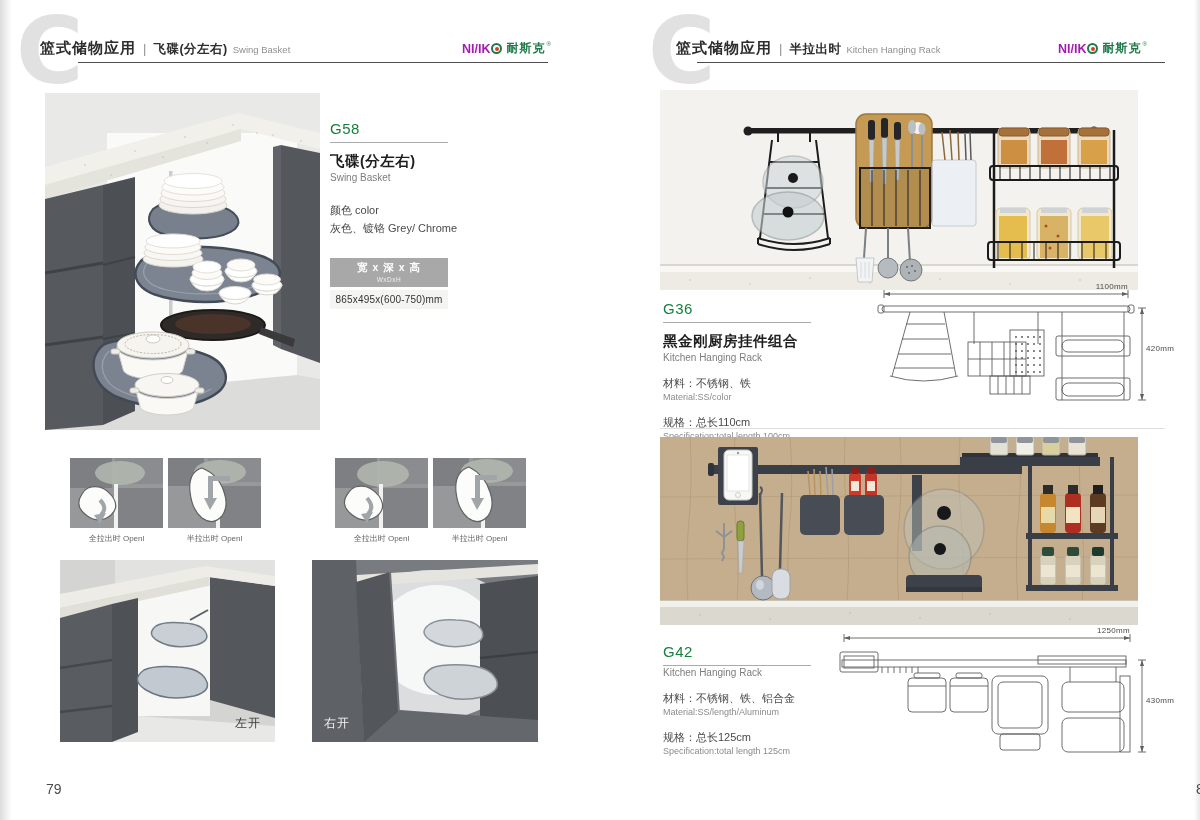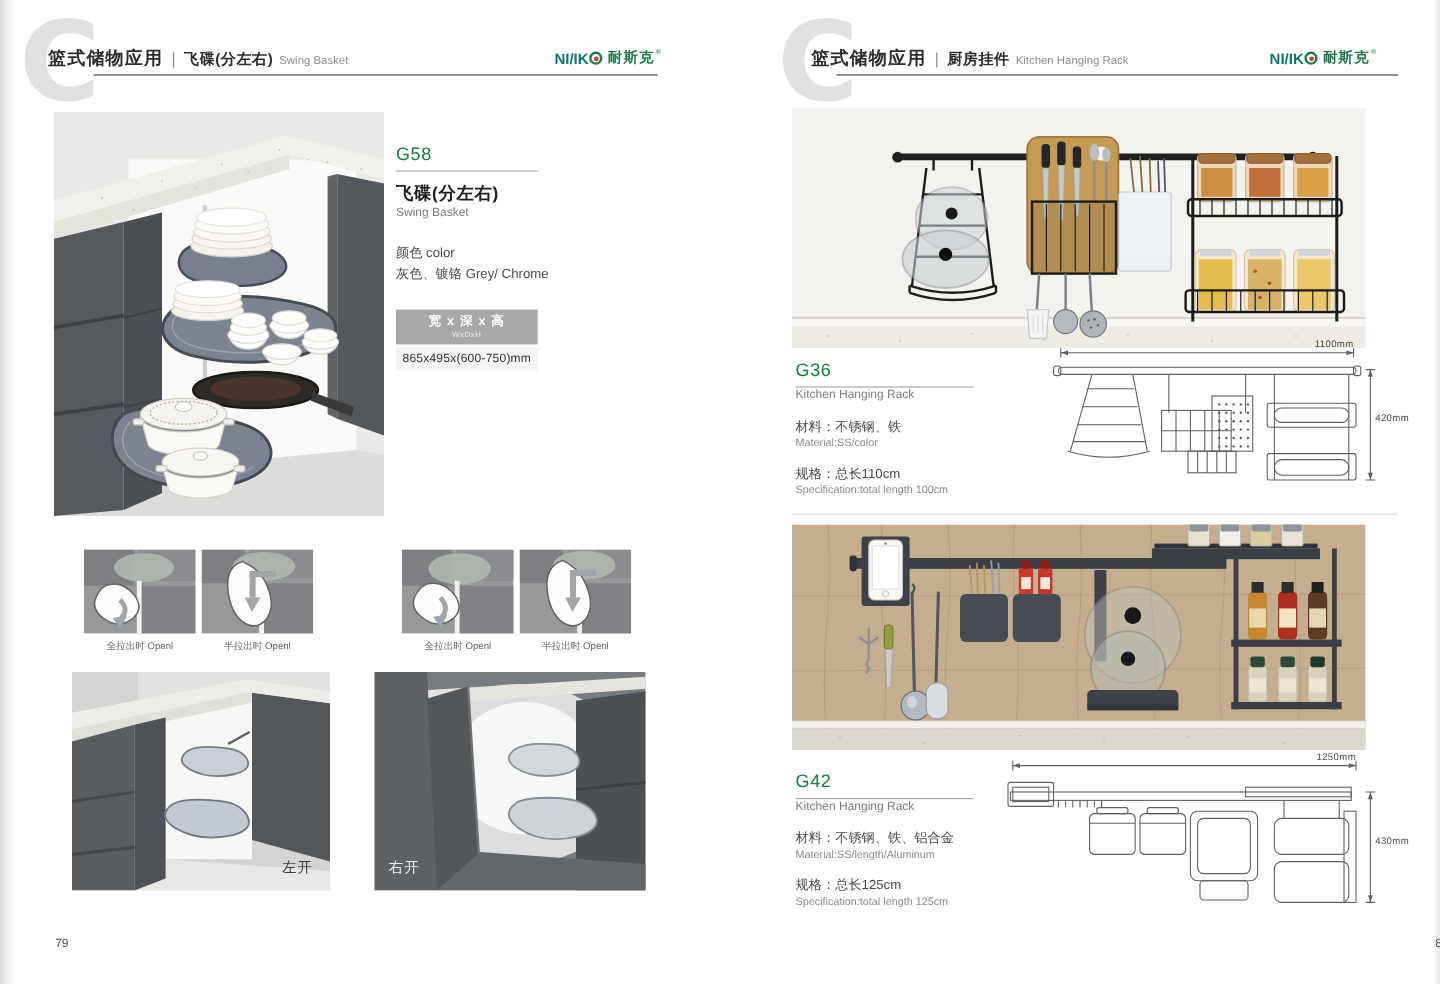--- a/index.html
+++ b/index.html
@@ -19,21 +19,21 @@
     letter-spacing:-4px; opacity:.75; font-family:"DejaVu Sans",sans-serif; }
   .hdr { top:39px; display:flex; align-items:baseline; white-space:nowrap; }
   .hdr-cat { font-size:15px; font-weight:bold; color:#2d2d2d; letter-spacing:1px; }
   .hdr-div { margin:0 7px; color:#8f8f8f; font-size:13px; font-weight:300; }
   .hdr-sub { font-size:12.5px; font-weight:bold; color:#2d2d2d; letter-spacing:.5px; }
   .hdr-sub-en { font-size:9.5px; color:#8f8f8f; margin-left:5px; }
   .hdr-rule { height:1px; background:#4d4d4d; top:62px; }
 
   
   .logo { top:40px; display:flex; align-items:center; }
-  .logo-latin { font-size:12.5px; font-weight:800; color:#0f766e; letter-spacing:0; }
+  .logo-latin { font-size:12.5px; font-weight:800; color:#a21caf; letter-spacing:0; }
   .logo-o { width:11px; height:11px; border:2.5px solid #1e7a49; border-radius:50%;
     position:relative; display:inline-block; margin:0 1px; }
   .logo-dot { position:absolute; left:50%; top:50%; width:4px; height:4px;
     margin:-2px 0 0 -2px; background:#d93a2b; border-radius:50%; }
   .logo-cn { font-size:12px; font-weight:bold; color:#1e7a49; margin-left:3px; letter-spacing:1px; }
   .logo-reg { font-size:6px; color:#1e7a49; margin-left:1px; align-self:flex-start; margin-top:1px; }
 
   
   .pcode { font-size:15px; color:#15803d; letter-spacing:.5px; }
   .prule { height:1px; background:#ababab; margin-top:5px; }
@@ -53,21 +53,21 @@
     padding:4px 0; margin-top:3px; letter-spacing:.2px; }
 
   .diag { width:93px; }
   .dcap { font-size:8px; color:#666; text-align:center; margin-top:5px; white-space:nowrap; }
 
   .photo-label-r { position:absolute; right:14px; bottom:10px; font-size:12px;
     letter-spacing:1px; color:#3d3d3d; }
   .photo-label-l { position:absolute; left:12px; bottom:10px; font-size:12px;
     letter-spacing:1px; color:#f2f2f2; }
 
-  .pagenum { top:781px; font-size:10px; color:#4a4a4a; }
+  .pagenum { top:781px; font-size:14px; color:#4a4a4a; }
   .rp-div { left:660px; top:428px; width:505px; height:1px; background:#dedede; }
 
   .dim { position:absolute; font-size:8px; color:#4a4a4a; letter-spacing:.3px; white-space:nowrap; }
   .dim-top { text-align:right; }
   svg { display:block; }
 </style>
 </head>
 <body>
 
 <div class="abs edge-left"></div>
@@ -296,21 +296,21 @@
   <div class="photo-label-l">右开</div>
 </div>
 
 <div class="abs pagenum" style="left:46px;">79</div>
 
 <div class="abs watermark" style="left:648px; top:6px;">C</div>
 
 <div class="abs hdr" style="left:676px;">
   <span class="hdr-cat">篮式储物应用</span>
   <span class="hdr-div">|</span>
-  <span class="hdr-sub">厨房挂件</span>
+  <span class="hdr-sub">半拉出时</span>
   <span class="hdr-sub-en">Kitchen Hanging Rack</span>
 </div>
 <div class="abs hdr-rule" style="left:697px; width:468px;"></div>
 
 <div class="abs logo" style="left:1058px;">
   <span class="logo-latin">NI/IK</span>
   <span class="logo-o">
       <span class="logo-dot"></span>
     </span>
   <span class="logo-cn">耐斯克</span>
@@ -416,20 +416,21 @@
         <rect x="422" y="118" width="26" height="5" fill="#cfd3d6"></rect>
   </g>
   <rect x="328" y="152" width="132" height="18" rx="3" fill="none" stroke="#1b1b1b" stroke-width="2"></rect>
   <path d="M338,152 v18 M350,152 v18 M362,152 v18 M374,152 v18 M386,152 v18 M398,152 v18 M410,152 v18 M422,152 v18 M434,152 v18 M446,152 v18" stroke="#1b1b1b" stroke-width="1"></path>
 </svg>
 </div>
 
 <div class="abs" style="left:663px; top:300px; width:215px;">
   <div class="pcode">G36</div>
   <div class="prule" style="width:148px;"></div>
+  <div class="pname">黑金刚厨房挂件组合</div>
   <div class="pname-en">Kitchen Hanging Rack</div>
   <div class="pline">材料：不锈钢、铁</div>
   <div class="pline-en">Material:SS/color</div>
   <div class="pline">规格：总长110cm</div>
   <div class="pline-en">Specification:total length 100cm</div>
 </div>
 
 <div class="abs" style="left:870px; top:284px; width:300px; height:132px;">
   <div class="dim dim-top" style="left:14px; top:-2px; width:244px;">1100mm</div>
   <div class="dim" style="left:276px; top:60px;">420mm</div>

